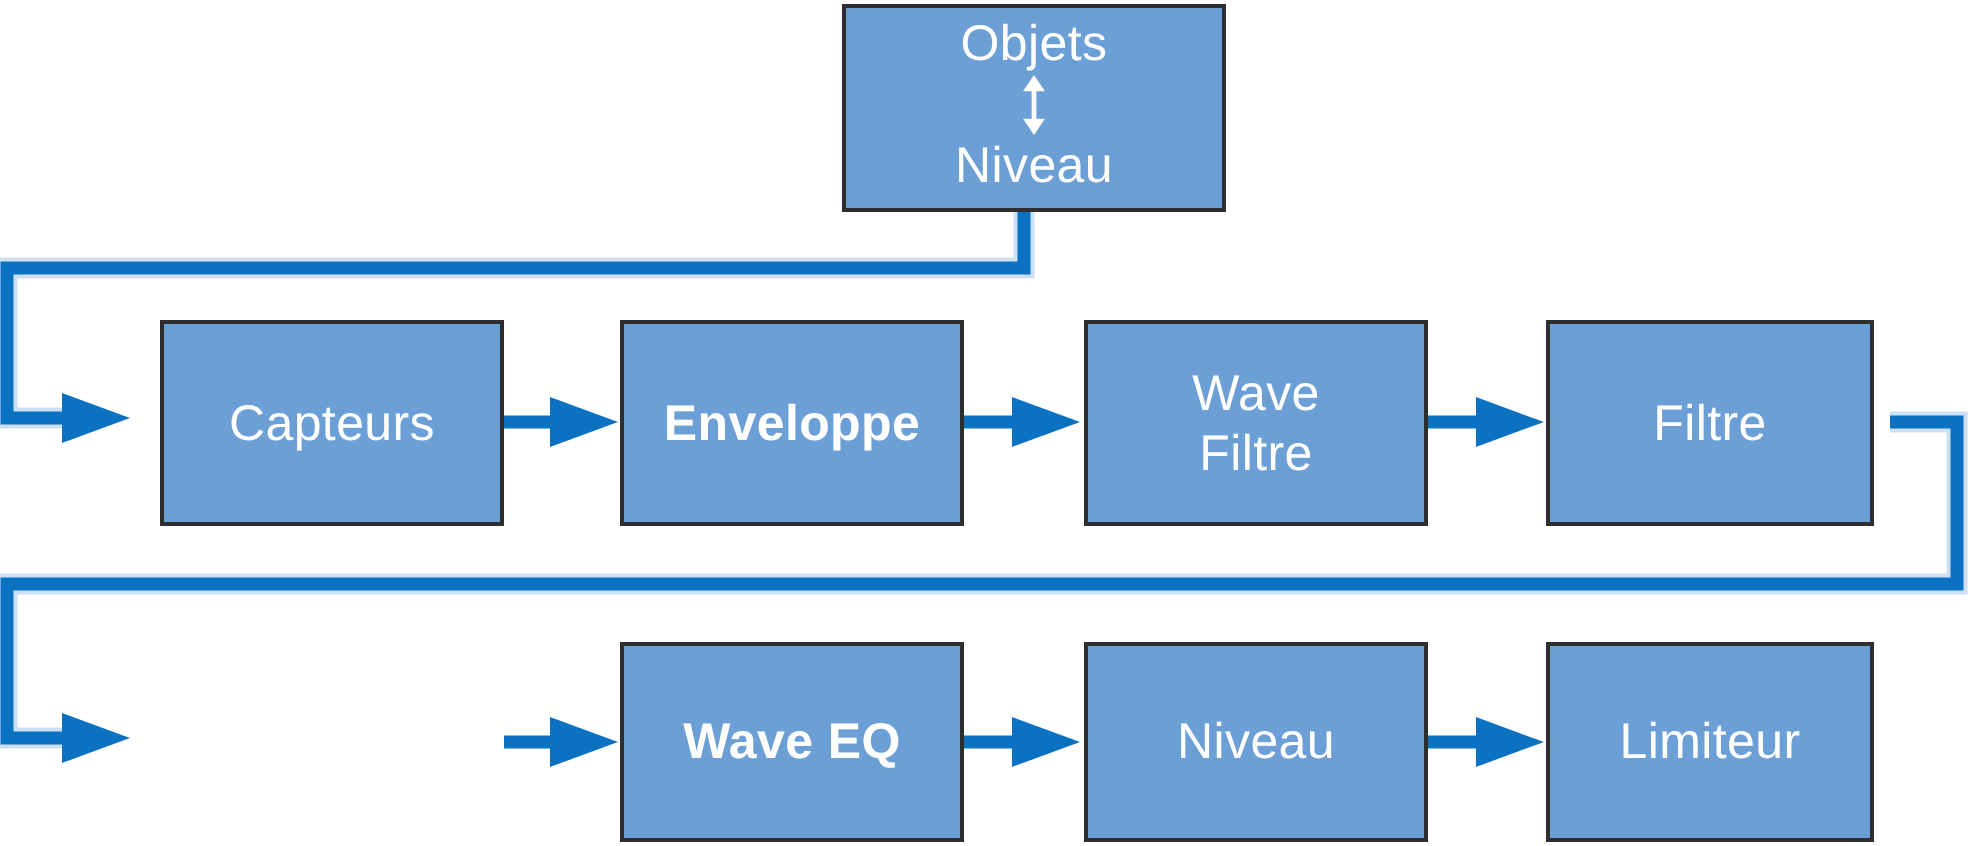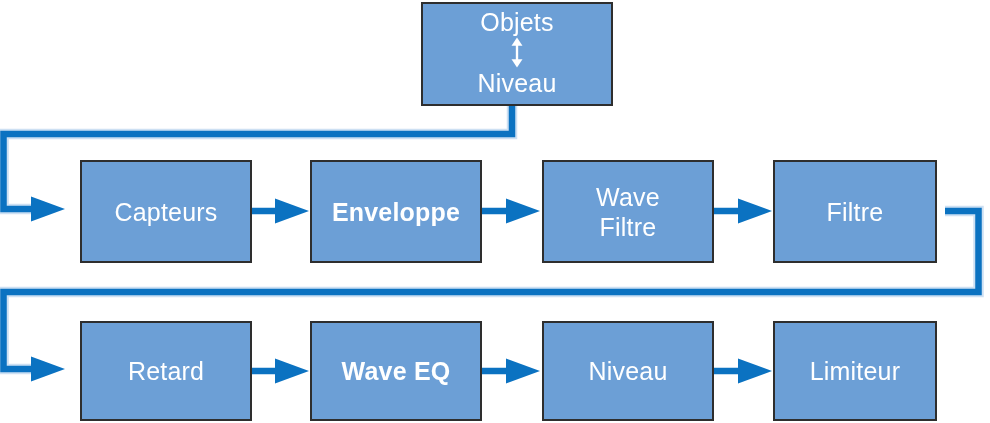--- a/index.html
+++ b/index.html
@@ -107,23 +107,20 @@
     <span>Enveloppe</span>
   </div>
   <div class="node row1 col3">
     <span>Wave</span>
     <span>Filtre</span>
   </div>
   <div class="node row1 col4">
     <span>Filtre</span>
   </div>
 
-  <div class="node row2 col1">
-    <span>Retard</span>
-  </div>
   <div class="node row2 col2">
     <span>Wave EQ</span>
   </div>
   <div class="node row2 col3">
     <span>Niveau</span>
   </div>
   <div class="node row2 col4">
     <span>Limiteur</span>
   </div>
 

